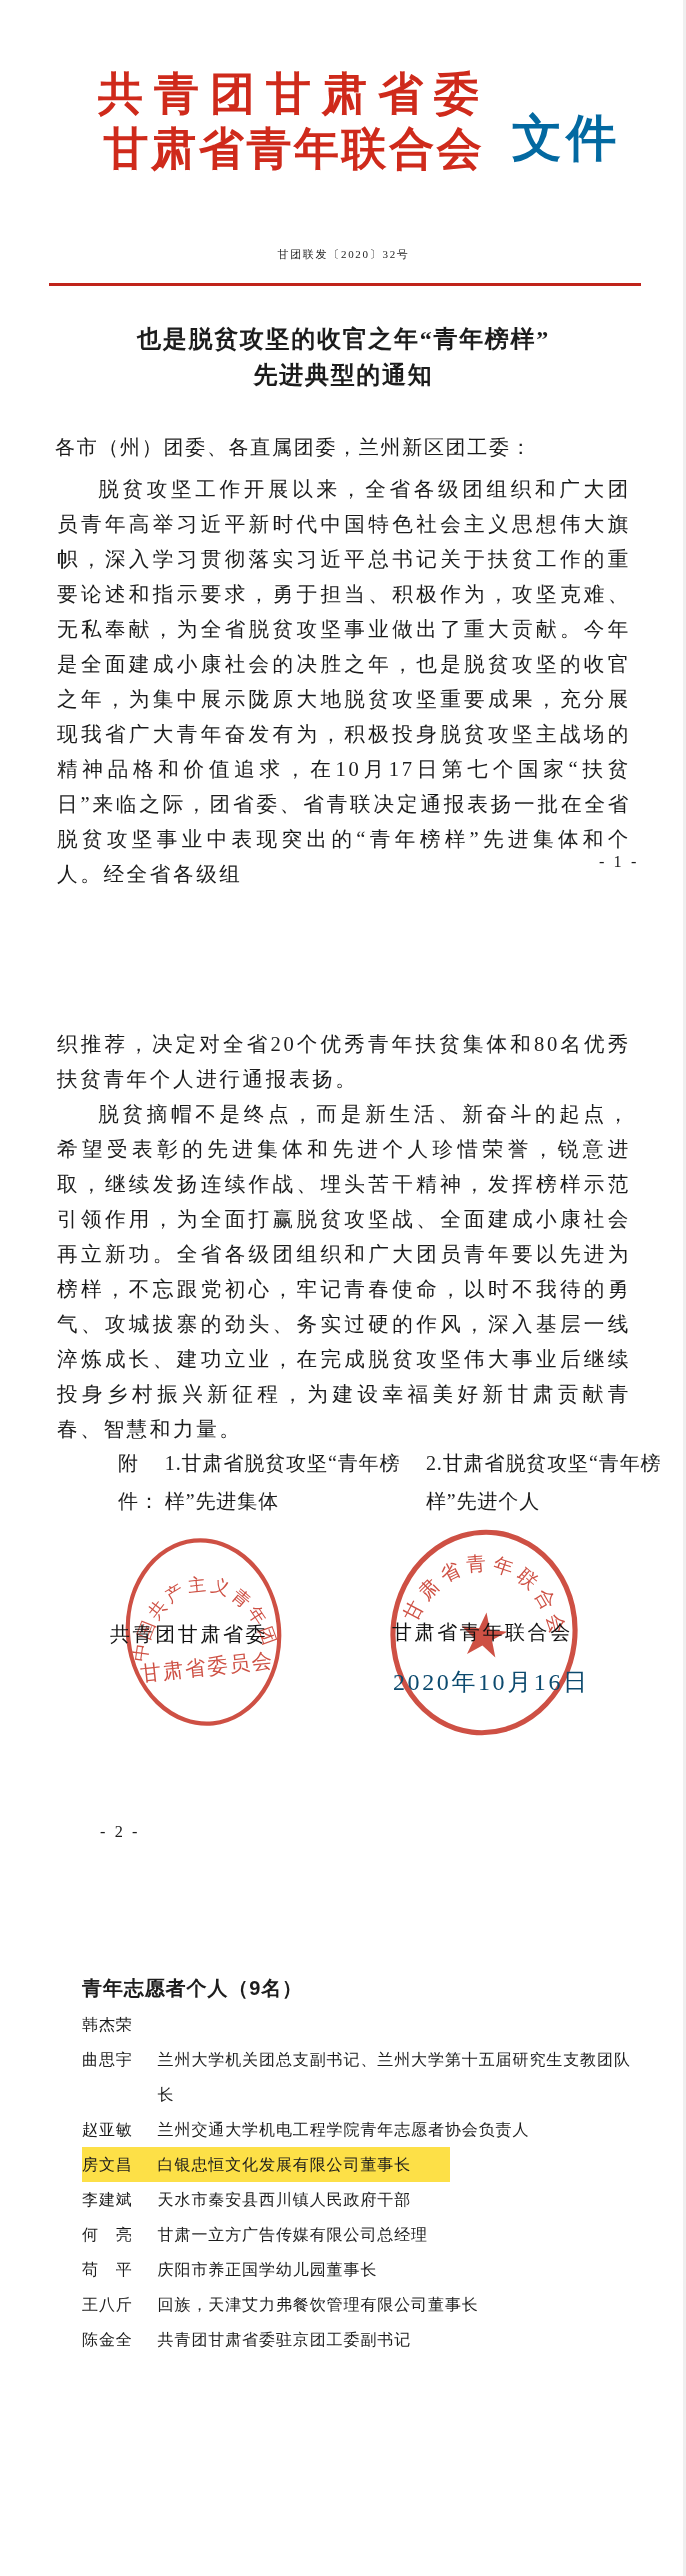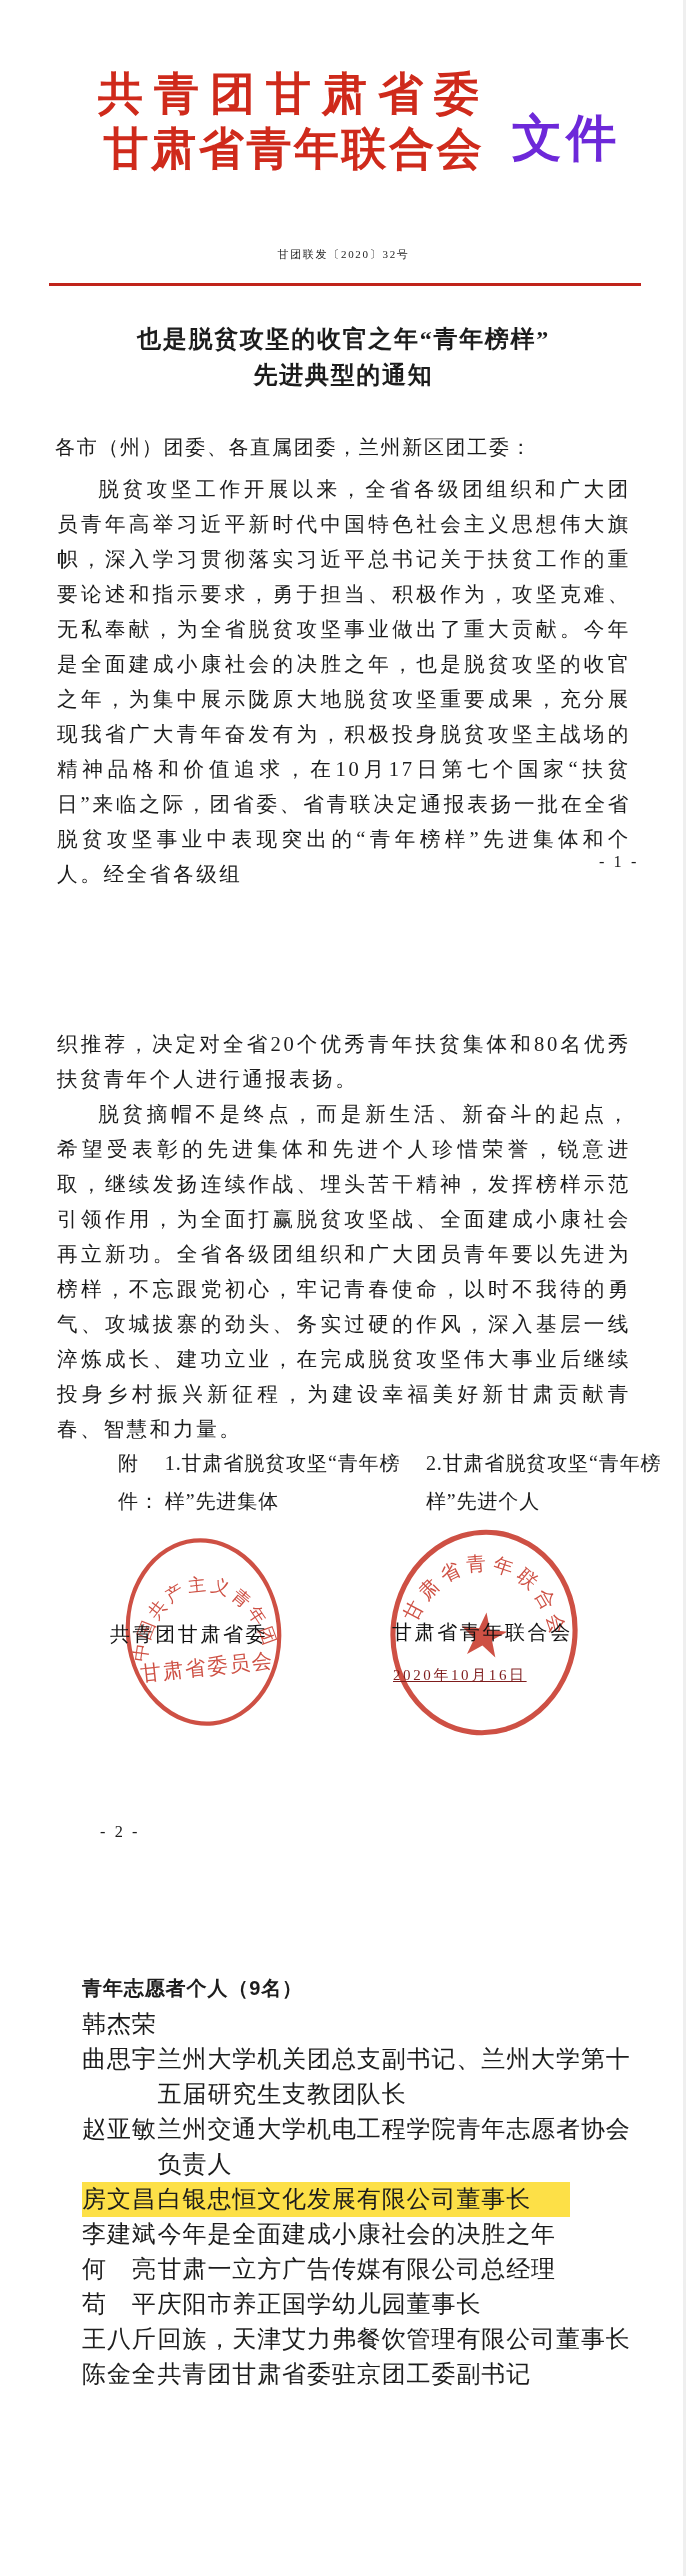--- a/index.html
+++ b/index.html
@@ -4,21 +4,21 @@
 <style>
   html,body{margin:0;padding:0;background:#ffffff;}
   body{width:687px;height:2576px;position:relative;
        font-family:"Liberation Serif","DejaVu Serif",serif;color:#1c1c1c;}
   .abs{position:absolute;}
 
   
   .letterhead{top:67px;left:86px;width:416px;text-align:center;color:#cf2a1b;font-weight:bold;}
   .org-line1{font-size:45px;line-height:55px;letter-spacing:11px;white-space:nowrap;}
   .org-line2{font-size:45px;line-height:55px;letter-spacing:2.6px;white-space:nowrap;}
-  .doc-label{top:105px;left:512px;color:#6d28d9;font-weight:bold;font-size:50px;letter-spacing:4.3px;}
+  .doc-label{top:105px;left:512px;color:#0369a1;font-weight:bold;font-size:50px;letter-spacing:4.3px;}
 
   .doc-number{top:247px;left:0;width:687px;text-align:center;font-size:11px;letter-spacing:1.7px;}
   .red-line{top:283px;left:49px;width:592px;height:2.6px;background:#c0231a;}
 
   
   .title{top:321px;left:0;width:687px;text-align:center;font-weight:bold;
          font-size:24px;line-height:36px;letter-spacing:1.7px;}
 
   
   .salutation{top:434px;left:55px;font-size:20px;letter-spacing:1.7px;}
@@ -35,27 +35,27 @@
   .attach-items{display:flex;flex-direction:row;}
 
   
   .sig-block{top:1530px;left:0;width:687px;height:232px;}
   .seal{position:absolute;opacity:.88;}
   .seal-1{left:122px;top:5.2px;width:163px;height:194px;transform:rotate(-6deg);}
   .seal-2{left:386px;top:-3.4px;width:196px;height:211px;transform:rotate(7deg);}
   .sig-org{position:absolute;font-size:20px;letter-spacing:2.6px;color:#111;white-space:nowrap;}
   .sig-org1{left:110px;top:91px;}
   .sig-org2{left:392px;top:89px;}
-  .sig-date{position:absolute;left:393px;top:136px;font-size:15px;letter-spacing:2.6px;color:#7f1d1d;text-decoration:underline;}
+  .sig-date{position:absolute;left:393px;top:136px;font-size:24px;letter-spacing:2.6px;color:#0c4a6e;}
 
   
   .list-section{top:1975px;left:82px;width:567px;}
   .list-heading{font-family:Liberation Sans, sans-serif;
         font-weight:bold;font-size:20px;letter-spacing:0.9px;margin:0 0 5.2px 0;}
-  .row{display:flex;font-size:24px;line-height:35px;letter-spacing:0.9px;}
+  .row{display:flex;font-size:16px;line-height:35px;letter-spacing:0.9px;}
   .row .name{flex:none;width:67px;white-space:pre;}
   .row .desc{flex:none;width:483px;margin-left:8.6px;}
   .row.hl{width:fit-content;background:#fde047;}
   .row.hl .desc{width:auto;padding-right:39px;}
 
   .scan-edge{top:0;right:0;width:4.3px;height:2576px;background:#efefef;}
 </style>
 </head>
 <body>
 
@@ -139,21 +139,21 @@
   <div class="row">
     <span class="name">赵亚敏</span>
     <span class="desc">兰州交通大学机电工程学院青年志愿者协会负责人</span>
   </div>
   <div class="row hl">
     <span class="name">房文昌</span>
     <span class="desc">白银忠恒文化发展有限公司董事长</span>
   </div>
   <div class="row">
     <span class="name">李建斌</span>
-    <span class="desc">今年是全面建成小康社会的决胜之年</span>
+    <span class="desc">天水市秦安县西川镇人民政府干部</span>
   </div>
   <div class="row">
     <span class="name">何　亮</span>
     <span class="desc">甘肃一立方广告传媒有限公司总经理</span>
   </div>
   <div class="row">
     <span class="name">苟　平</span>
     <span class="desc">庆阳市养正国学幼儿园董事长</span>
   </div>
   <div class="row">

